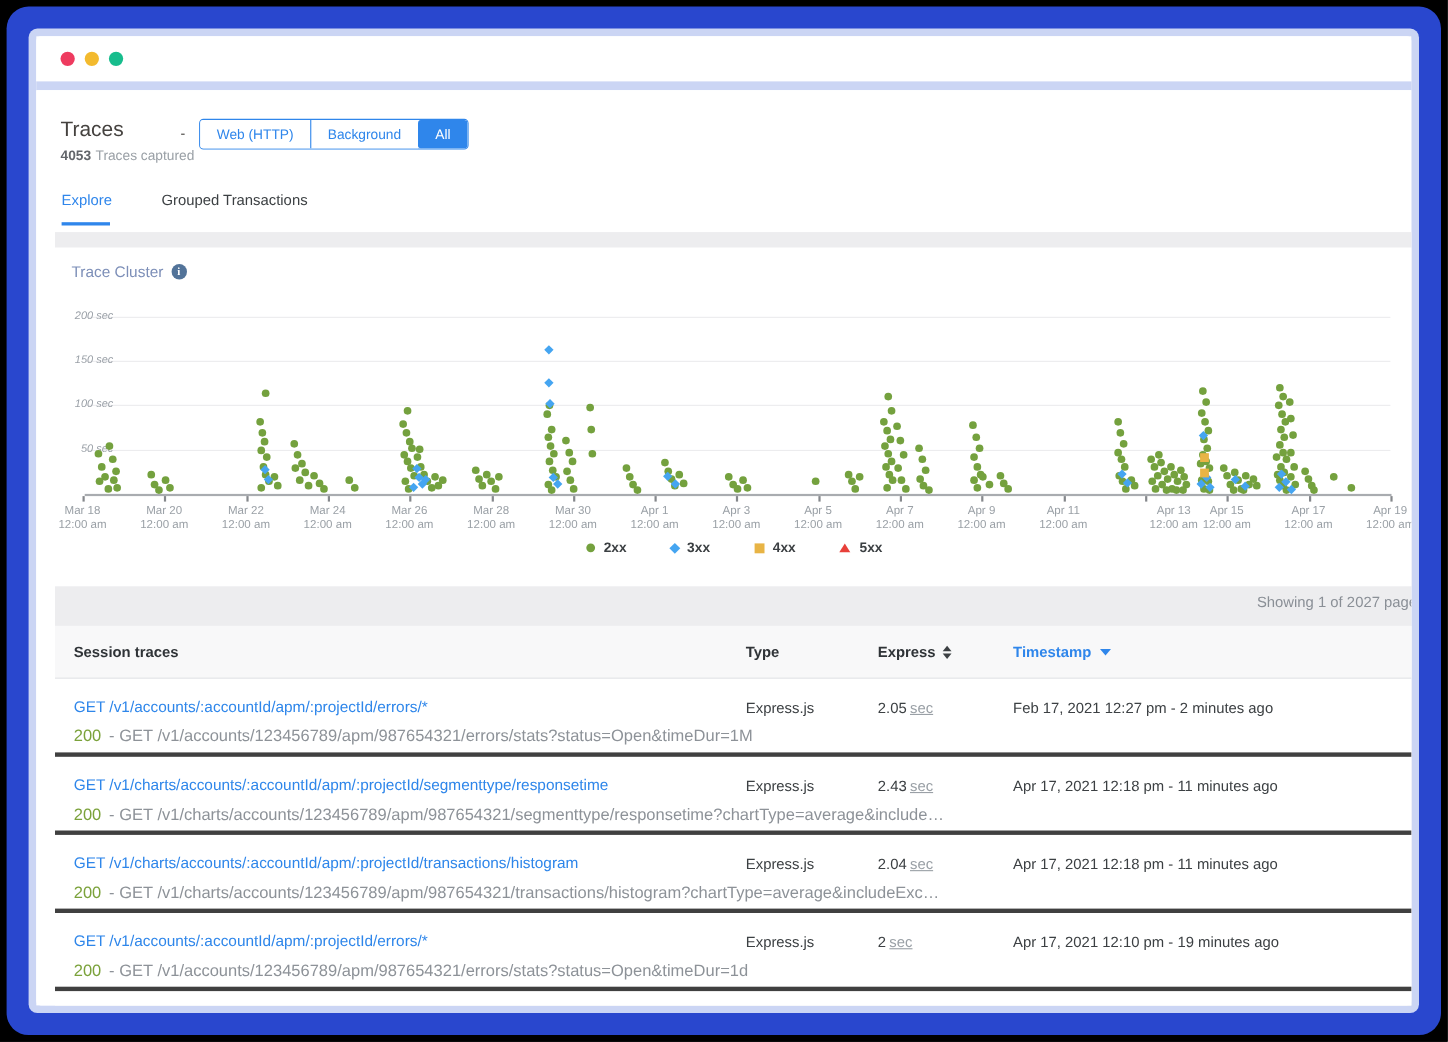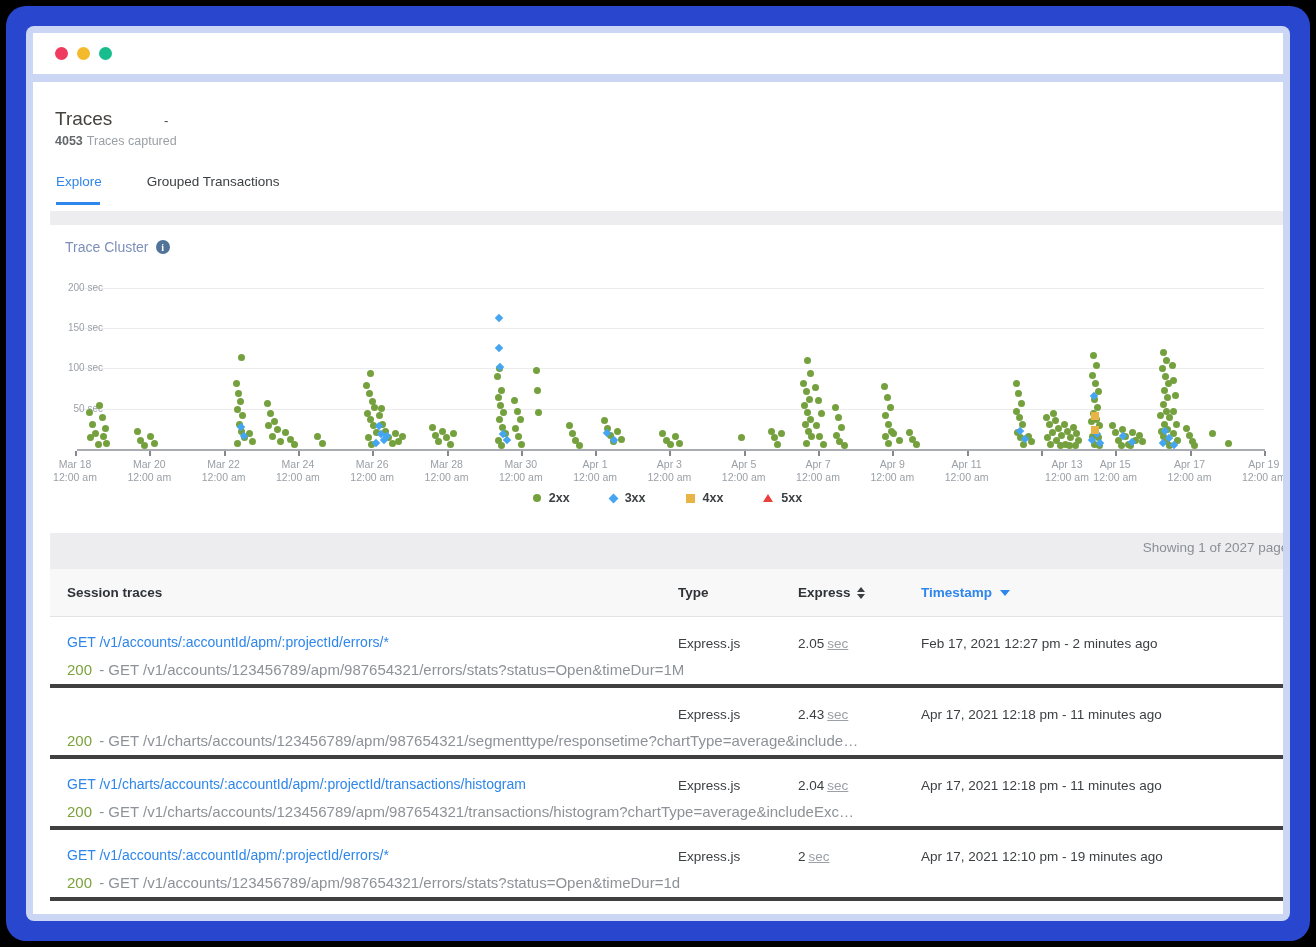--- a/index.html
+++ b/index.html
@@ -30,21 +30,21 @@
   .tab-underline{position:absolute;left:23px;top:120px;width:44px;height:3px;background:#2f86eb;}
 
   
   .app-region{position:absolute;left:17px;top:129px;right:-2px;height:715px;background:#ededef;}
   .chart-panel{position:absolute;left:0;top:14px;right:0;height:308px;background:#fff;}
   .panel-title{position:absolute;left:15px;top:14px;font-size:14px;color:#7d8fb8;display:flex;align-items:center;gap:7px;}
   .info-icon{width:14px;height:14px;border-radius:50%;background:#527399;color:#fff;font-size:10px;font-weight:bold;display:inline-flex;align-items:center;justify-content:center;font-family:"Liberation Serif","DejaVu Serif",serif;}
 
   
   .gridline{position:absolute;height:1px;background:#ececee;left:28px;width:1186px;}
-  .ylab{position:absolute;left:0;width:53px;text-align:right;font-size:10px;color:#9ba1a8;}
+  .ylab{position:absolute;left:0;width:53px;text-align:right;font-size:10px;color:#9ba1a8;font-style:italic;}
   .axis-line{position:absolute;left:27px;width:1188px;height:2px;background:#a9acb0;}
   .xtick{position:absolute;width:2px;height:5px;background:#85888c;}
   .xlab{position:absolute;width:74px;text-align:center;font-size:10.5px;color:#9aa0a6;line-height:13px;}
   .pt{position:absolute;}
   .pt-circle{border-radius:50%;}
   .pt-diamond{transform:rotate(45deg);}
   .legend{position:absolute;left:0;right:0;top:266px;display:flex;justify-content:center;gap:40px;align-items:center;}
   .legend-item{display:flex;align-items:center;gap:8px;font-size:12.5px;font-weight:bold;color:#3c4043;}
   .sw{display:inline-block;}
   .sw-circle{width:8px;height:8px;border-radius:50%;}
@@ -85,20 +85,25 @@
         <div class="titlebar">
           <span class="dot" style="background: rgb(238, 59, 95);"></span>
           <span class="dot" style="background: rgb(243, 186, 46);"></span>
           <span class="dot" style="background: rgb(23, 189, 141);"></span>
         </div>
         <div class="tb-divider"></div>
         <div class="content">
 
           <div class="page-title">Traces</div>
           <div class="title-dash">-</div>
+          <div class="filter-group" id="filter-group">
+              <div class="filter-btn">Web (HTTP)</div>
+              <div class="filter-btn">Background</div>
+              <div class="filter-btn active">All</div>
+            </div>
           <div class="captured">
             <b>4053</b><span>Traces captured</span>
           </div>
 
           <div class="tabs" id="tabs">
               <div class="tab active">Explore</div>
               <div class="tab">Grouped Transactions</div>
             </div>
           <div class="tab-underline"></div>
 
@@ -504,20 +509,21 @@
               </div>
               <div id="tbody">
                   <div class="trow" style="top: 48px;">
                     <a class="trace-link">GET /v1/accounts/:accountId/apm/:projectId/errors/*</a>
                     <div class="trace-sub"><span class="st">200</span><span> - GET /v1/accounts/123456789/apm/987654321/errors/stats?status=Open&amp;timeDur=1M</span></div>
                     <div class="cell-type">Express.js</div>
                     <div class="cell-duration"><span>2.05</span><span class="unit">sec</span></div>
                     <div class="cell-timestamp">Feb 17, 2021 12:27 pm - 2 minutes ago</div>
                   </div>
                   <div class="trow" style="top: 119px;">
+                    <a class="trace-link">GET /v1/charts/accounts/:accountId/apm/:projectId/segmenttype/responsetime</a>
                     <div class="trace-sub"><span class="st">200</span><span> - GET /v1/charts/accounts/123456789/apm/987654321/segmenttype/responsetime?chartType=average&amp;include…</span></div>
                     <div class="cell-type">Express.js</div>
                     <div class="cell-duration"><span>2.43</span><span class="unit">sec</span></div>
                     <div class="cell-timestamp">Apr 17, 2021 12:18 pm - 11 minutes ago</div>
                   </div>
                   <div class="trow" style="top: 190px;">
                     <a class="trace-link">GET /v1/charts/accounts/:accountId/apm/:projectId/transactions/histogram</a>
                     <div class="trace-sub"><span class="st">200</span><span> - GET /v1/charts/accounts/123456789/apm/987654321/transactions/histogram?chartType=average&amp;includeExc…</span></div>
                     <div class="cell-type">Express.js</div>
                     <div class="cell-duration"><span>2.04</span><span class="unit">sec</span></div>

